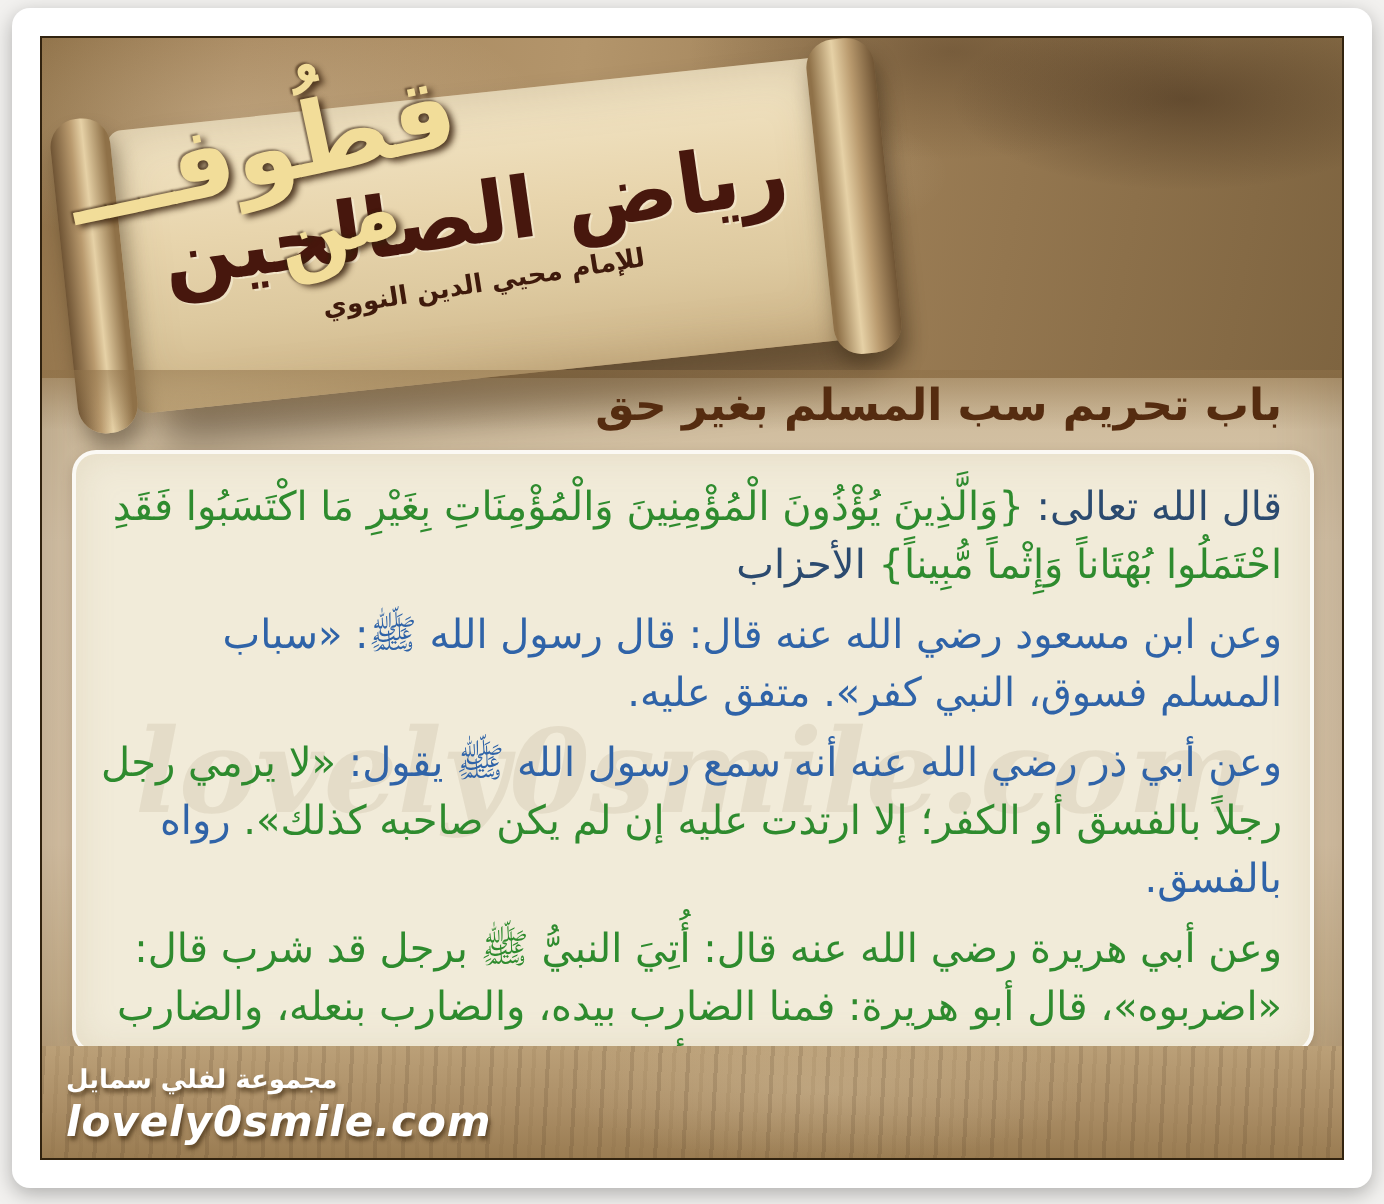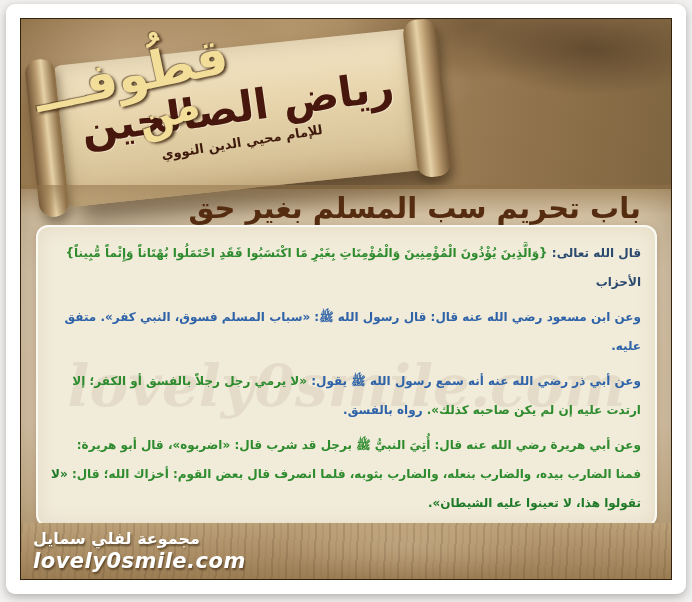--- a/index.html
+++ b/index.html
@@ -78,56 +78,56 @@
     color:var(--series-yellow);
     text-shadow:2px 2px 3px rgba(55,32,12,0.85), -1px -1px 1px rgba(55,32,12,0.55);
   }
   .series .w1{display:block; font-size:50px; font-weight:bold;}
   .series .w2{display:block; font-size:42px; font-weight:bold;
     transform:translate(28px,2px) rotate(-8deg);}
 
   
   .chapter-title{
     position:absolute; top:172px; right:30px; left:20px;
-    text-align:right; font-size:29px; font-weight:bold; color:var(--title-brown);
+    text-align:right; font-size:22px; font-weight:bold; color:var(--title-brown);
   }
 
   
   .content-card{
     position:absolute; top:206px; left:15px; right:14px; height:302px;
     background:#f1ebd9; border:2px solid rgba(255,255,255,0.7); border-radius:12px;
     box-shadow:0 2px 6px rgba(90,65,40,0.25), inset 0 0 18px rgba(190,170,130,0.25);
     padding:12px 14px 8px 12px; overflow:hidden;
   }
   .watermark{
     position:absolute; top:42%; left:0; right:0; text-align:center;
     font-family:"DejaVu Serif",serif; font-style:italic; font-weight:bold;
     font-size:58px; color:rgba(160,140,110,0.16); white-space:nowrap;
     pointer-events:none; direction:ltr;
   }
   .paras{position:relative; direction:rtl; text-align:right;}
-  .para{font-size:12px; font-weight:bold; line-height:29px; margin-bottom:6px;}
+  .para{font-size:20px; font-weight:normal; line-height:29px; margin-bottom:6px;}
   .c-navy{color:var(--navy);}
   .c-green{color:var(--green);}
   .c-greenb{color:var(--greenb);}
   .c-blue{color:var(--blue);}
 
   
   .footer-band{
     position:absolute; bottom:0; left:0; right:0; height:56px;
     background:
       repeating-linear-gradient(93deg, rgba(78,56,33,0.16) 0 2px, transparent 2px 7px, rgba(125,98,62,0.12) 7px 9px, transparent 9px 14px),
       radial-gradient(ellipse 220px 60px at 60% 40%, rgba(240,225,195,0.22), transparent 60%),
       linear-gradient(180deg,#bba078 0%,#ab8e66 55%,#9a7c52 100%);
   }
   .footer-credits{
     position:absolute; bottom:6px; left:12px; text-align:left; direction:ltr;
     color:#ffffff; text-shadow:1px 2px 2px rgba(60,40,15,0.65); line-height:1.15;
   }
-  .footer-group{font-size:16px; font-weight:bold; direction:rtl;}
+  .footer-group{font-size:13px; font-weight:bold; direction:rtl;}
   .footer-site{font-size:21px; font-weight:bold; font-style:italic; letter-spacing:0.5px;}
 </style>
 </head>
 <body>
 
 <div class="card">
   <div class="photo">
 
     <div class="header-band">
       <div class="scroll">

